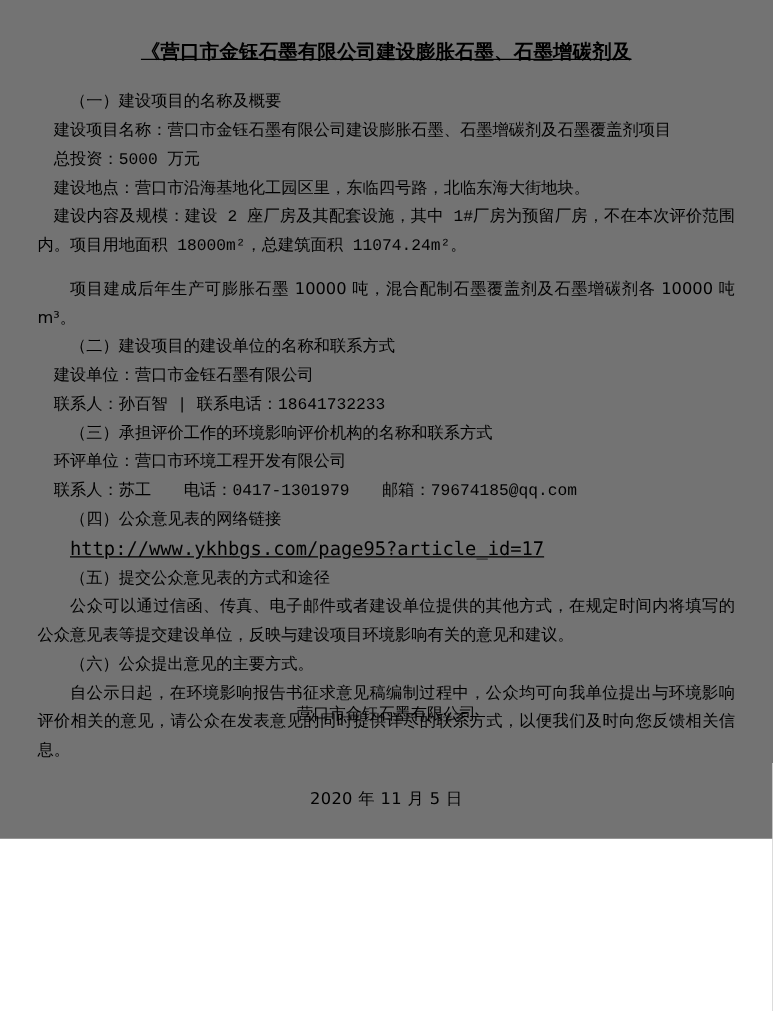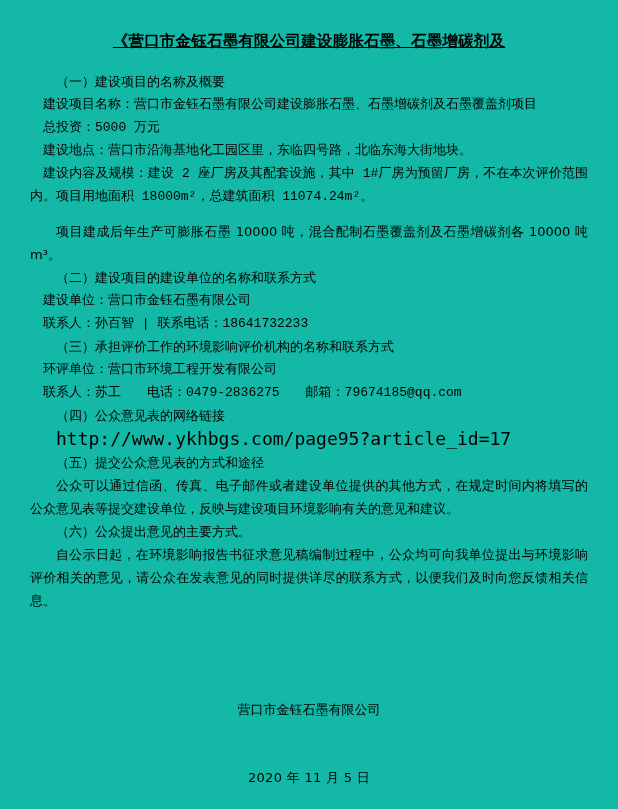--- a/index.html
+++ b/index.html
@@ -9,24 +9,24 @@
   }
   body {
     width: 618px;
     height: 809px;
     font-family: "DejaVu Sans", sans-serif;
     color: #000000;
   }
   .page {
     position: relative;
     width: 618px;
-    height: 809px;
+    height: 671px;
     box-sizing: border-box;
     padding: 22px 30px 10px 30px;
-    background: #14b8a6;
+    background: #737373;
   }
   .title-block {
     text-align: center;
     margin-bottom: 10px;
   }
   .title-line {
     font-size: 15.5px;
     font-weight: bold;
     line-height: 38px;
     letter-spacing: 0.2px;
@@ -43,24 +43,25 @@
     margin: 0;
   }
   .indent2 {
     text-indent: 26px;
   }
   .indent1 {
     text-indent: 13px;
     font-family: Liberation Mono, monospace;
   }
   .url-line {
-    font-size: 18px;
+    font-size: 15px;
     line-height: 24px;
     padding-left: 26px;
     font-family: "DejaVu Sans Mono", monospace;
+    text-decoration: underline;
   }
   .footer {
     position: absolute;
     left: 0;
     right: 0;
     bottom: 18px;
     text-align: center;
     font-size: 13px;
     line-height: 26px;
   }
@@ -85,21 +86,21 @@
   <p class="para indent1">建设地点：营口市沿海基地化工园区里，东临四号路，北临东海大街地块。</p>
   <p class="para indent1">建设内容及规模：建设 2 座厂房及其配套设施，其中 1#厂房为预留厂房，不在本次评价范围内。项目用地面积 18000m²，总建筑面积 11074.24m²。</p>
   <p class="para indent2 gap-before">项目建成后年生产可膨胀石墨 10000 吨，混合配制石墨覆盖剂及石墨增碳剂各 10000 吨 m³。</p>
 
   <p class="para indent2">（二）建设项目的建设单位的名称和联系方式</p>
   <p class="para indent1">建设单位：营口市金钰石墨有限公司</p>
   <p class="para indent1">联系人：孙百智 | 联系电话：18641732233</p>
 
   <p class="para indent2">（三）承担评价工作的环境影响评价机构的名称和联系方式</p>
   <p class="para indent1">环评单位：营口市环境工程开发有限公司</p>
-  <p class="para indent1">联系人：苏工　　电话：0479-2836275　　邮箱：79674185@qq.com</p>
+  <p class="para indent1">联系人：苏工　　电话：0417-1301979　　邮箱：79674185@qq.com</p>
 
   <p class="para indent2">（四）公众意见表的网络链接</p>
   <div class="url-line">http://www.ykhbgs.com/page95?article_id=17</div>
 
   <p class="para indent2">（五）提交公众意见表的方式和途径</p>
   <p class="para indent2">公众可以通过信函、传真、电子邮件或者建设单位提供的其他方式，在规定时间内将填写的公众意见表等提交建设单位，反映与建设项目环境影响有关的意见和建议。</p>
 
   <p class="para indent2">（六）公众提出意见的主要方式。</p>
   <p class="para indent2">自公示日起，在环境影响报告书征求意见稿编制过程中，公众均可向我单位提出与环境影响评价相关的意见，请公众在发表意见的同时提供详尽的联系方式，以便我们及时向您反馈相关信息。</p>
 

